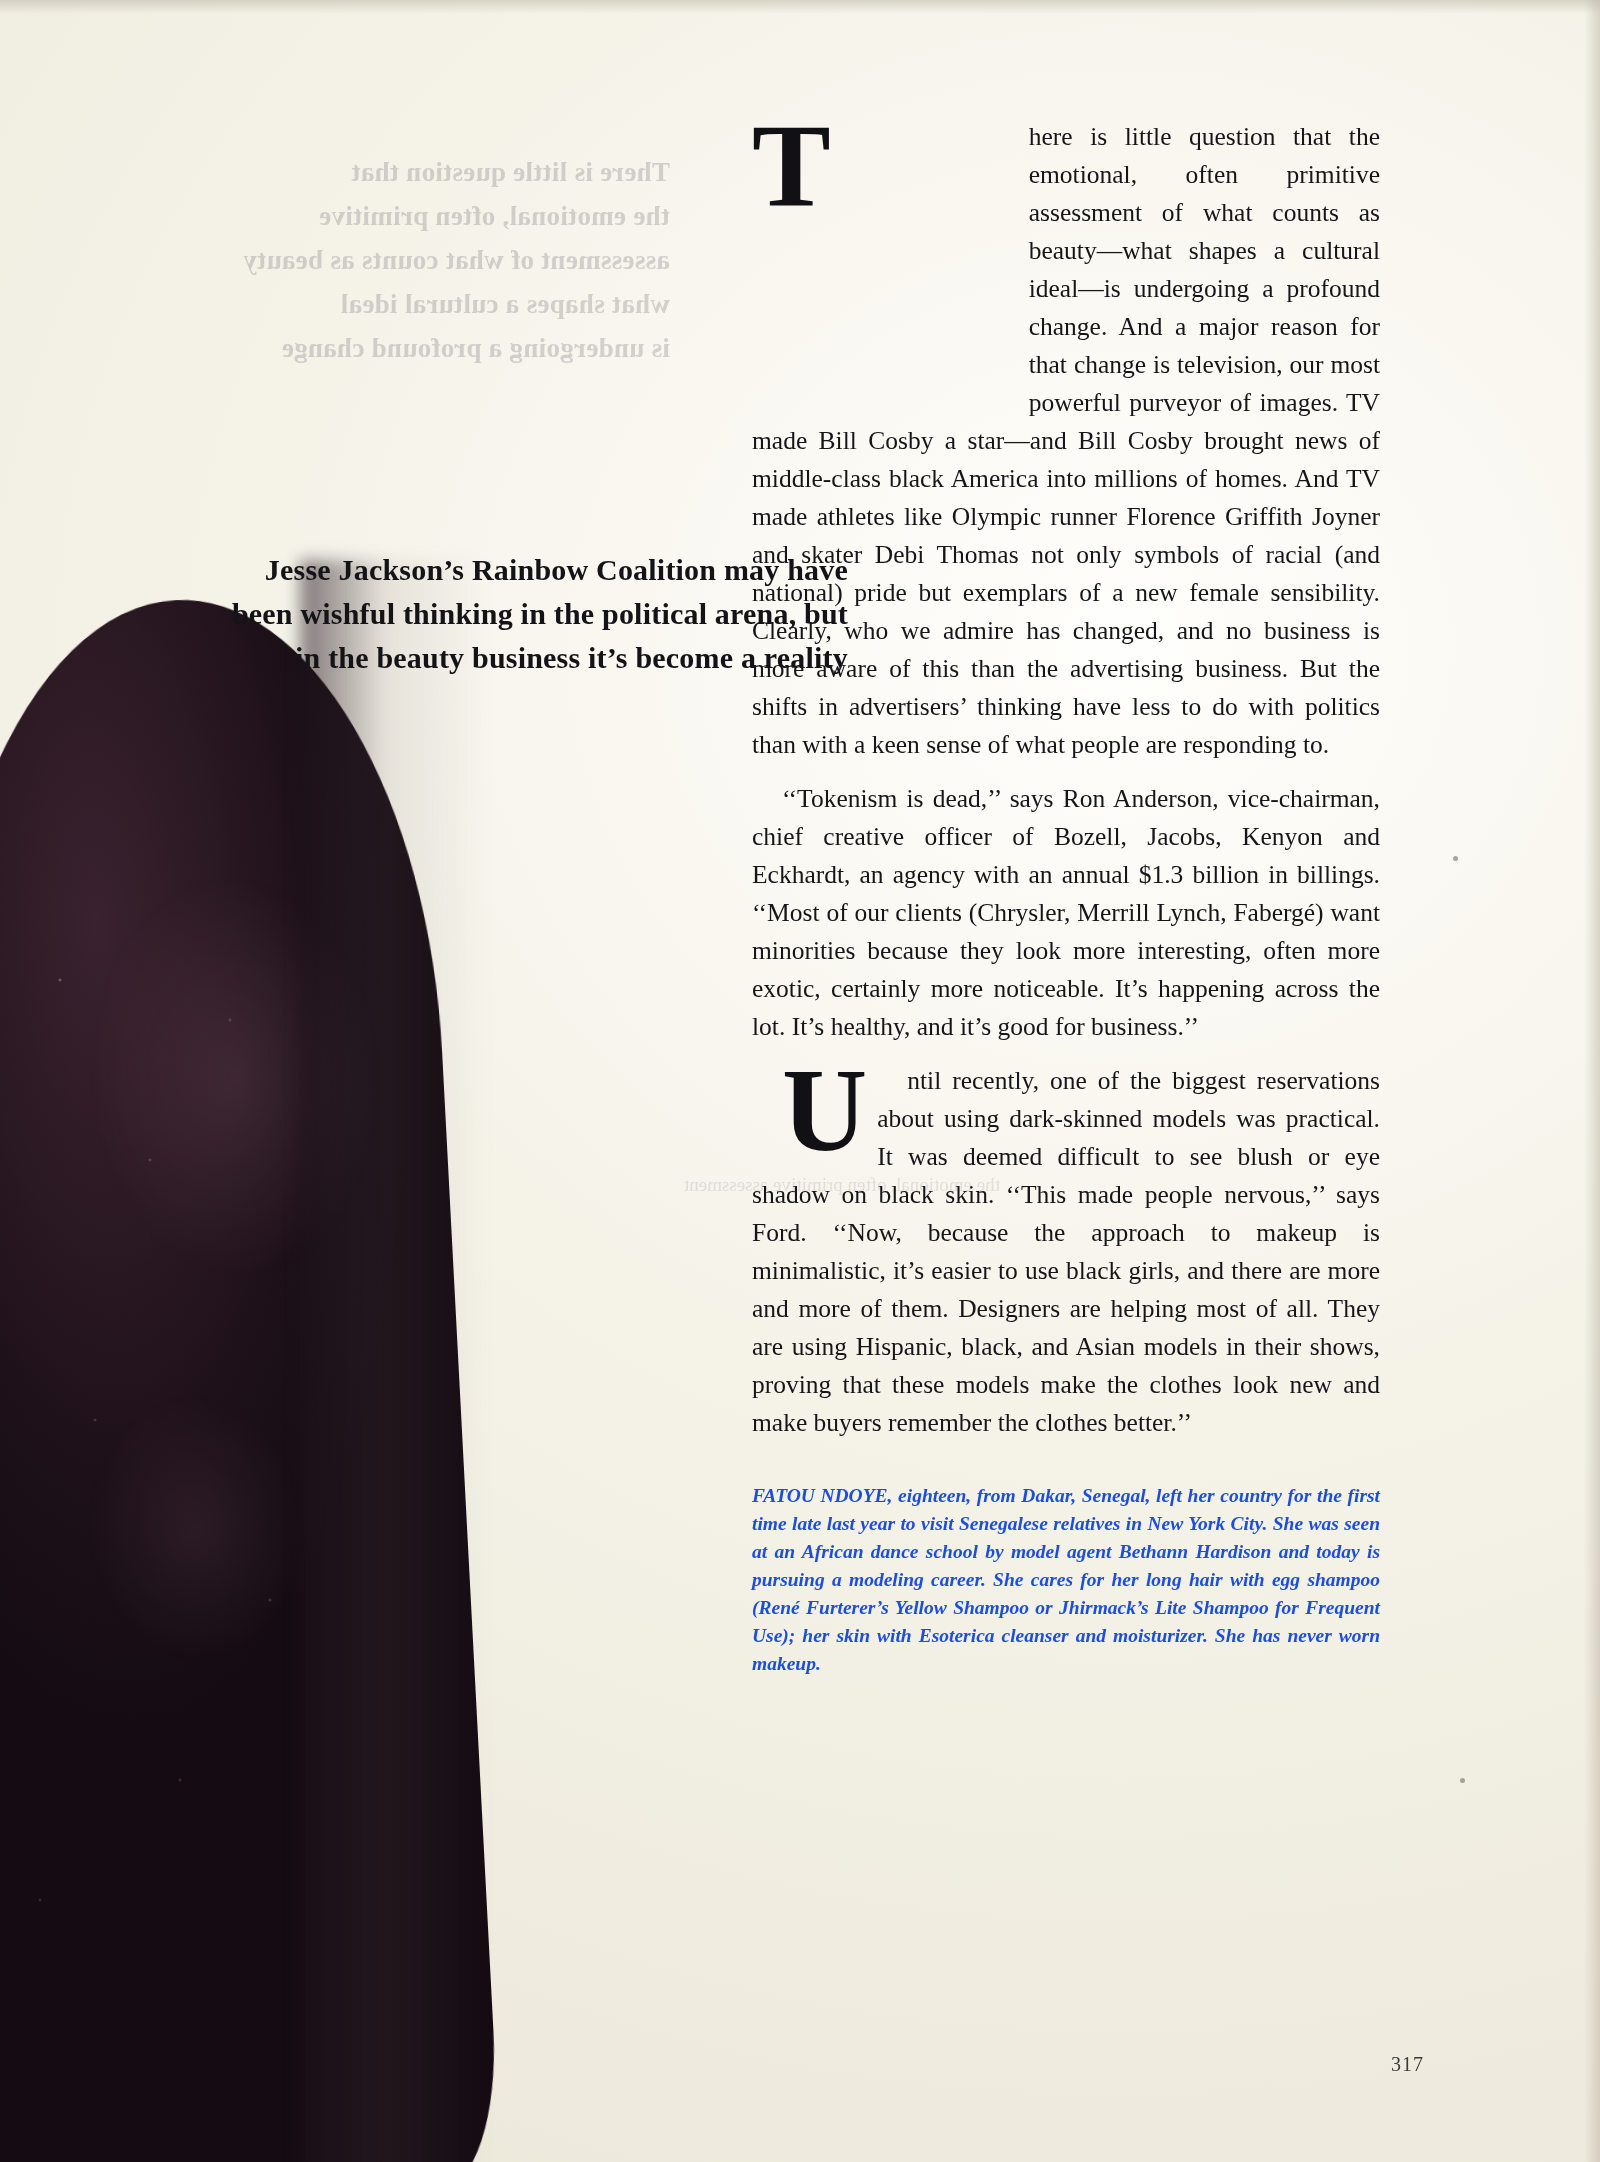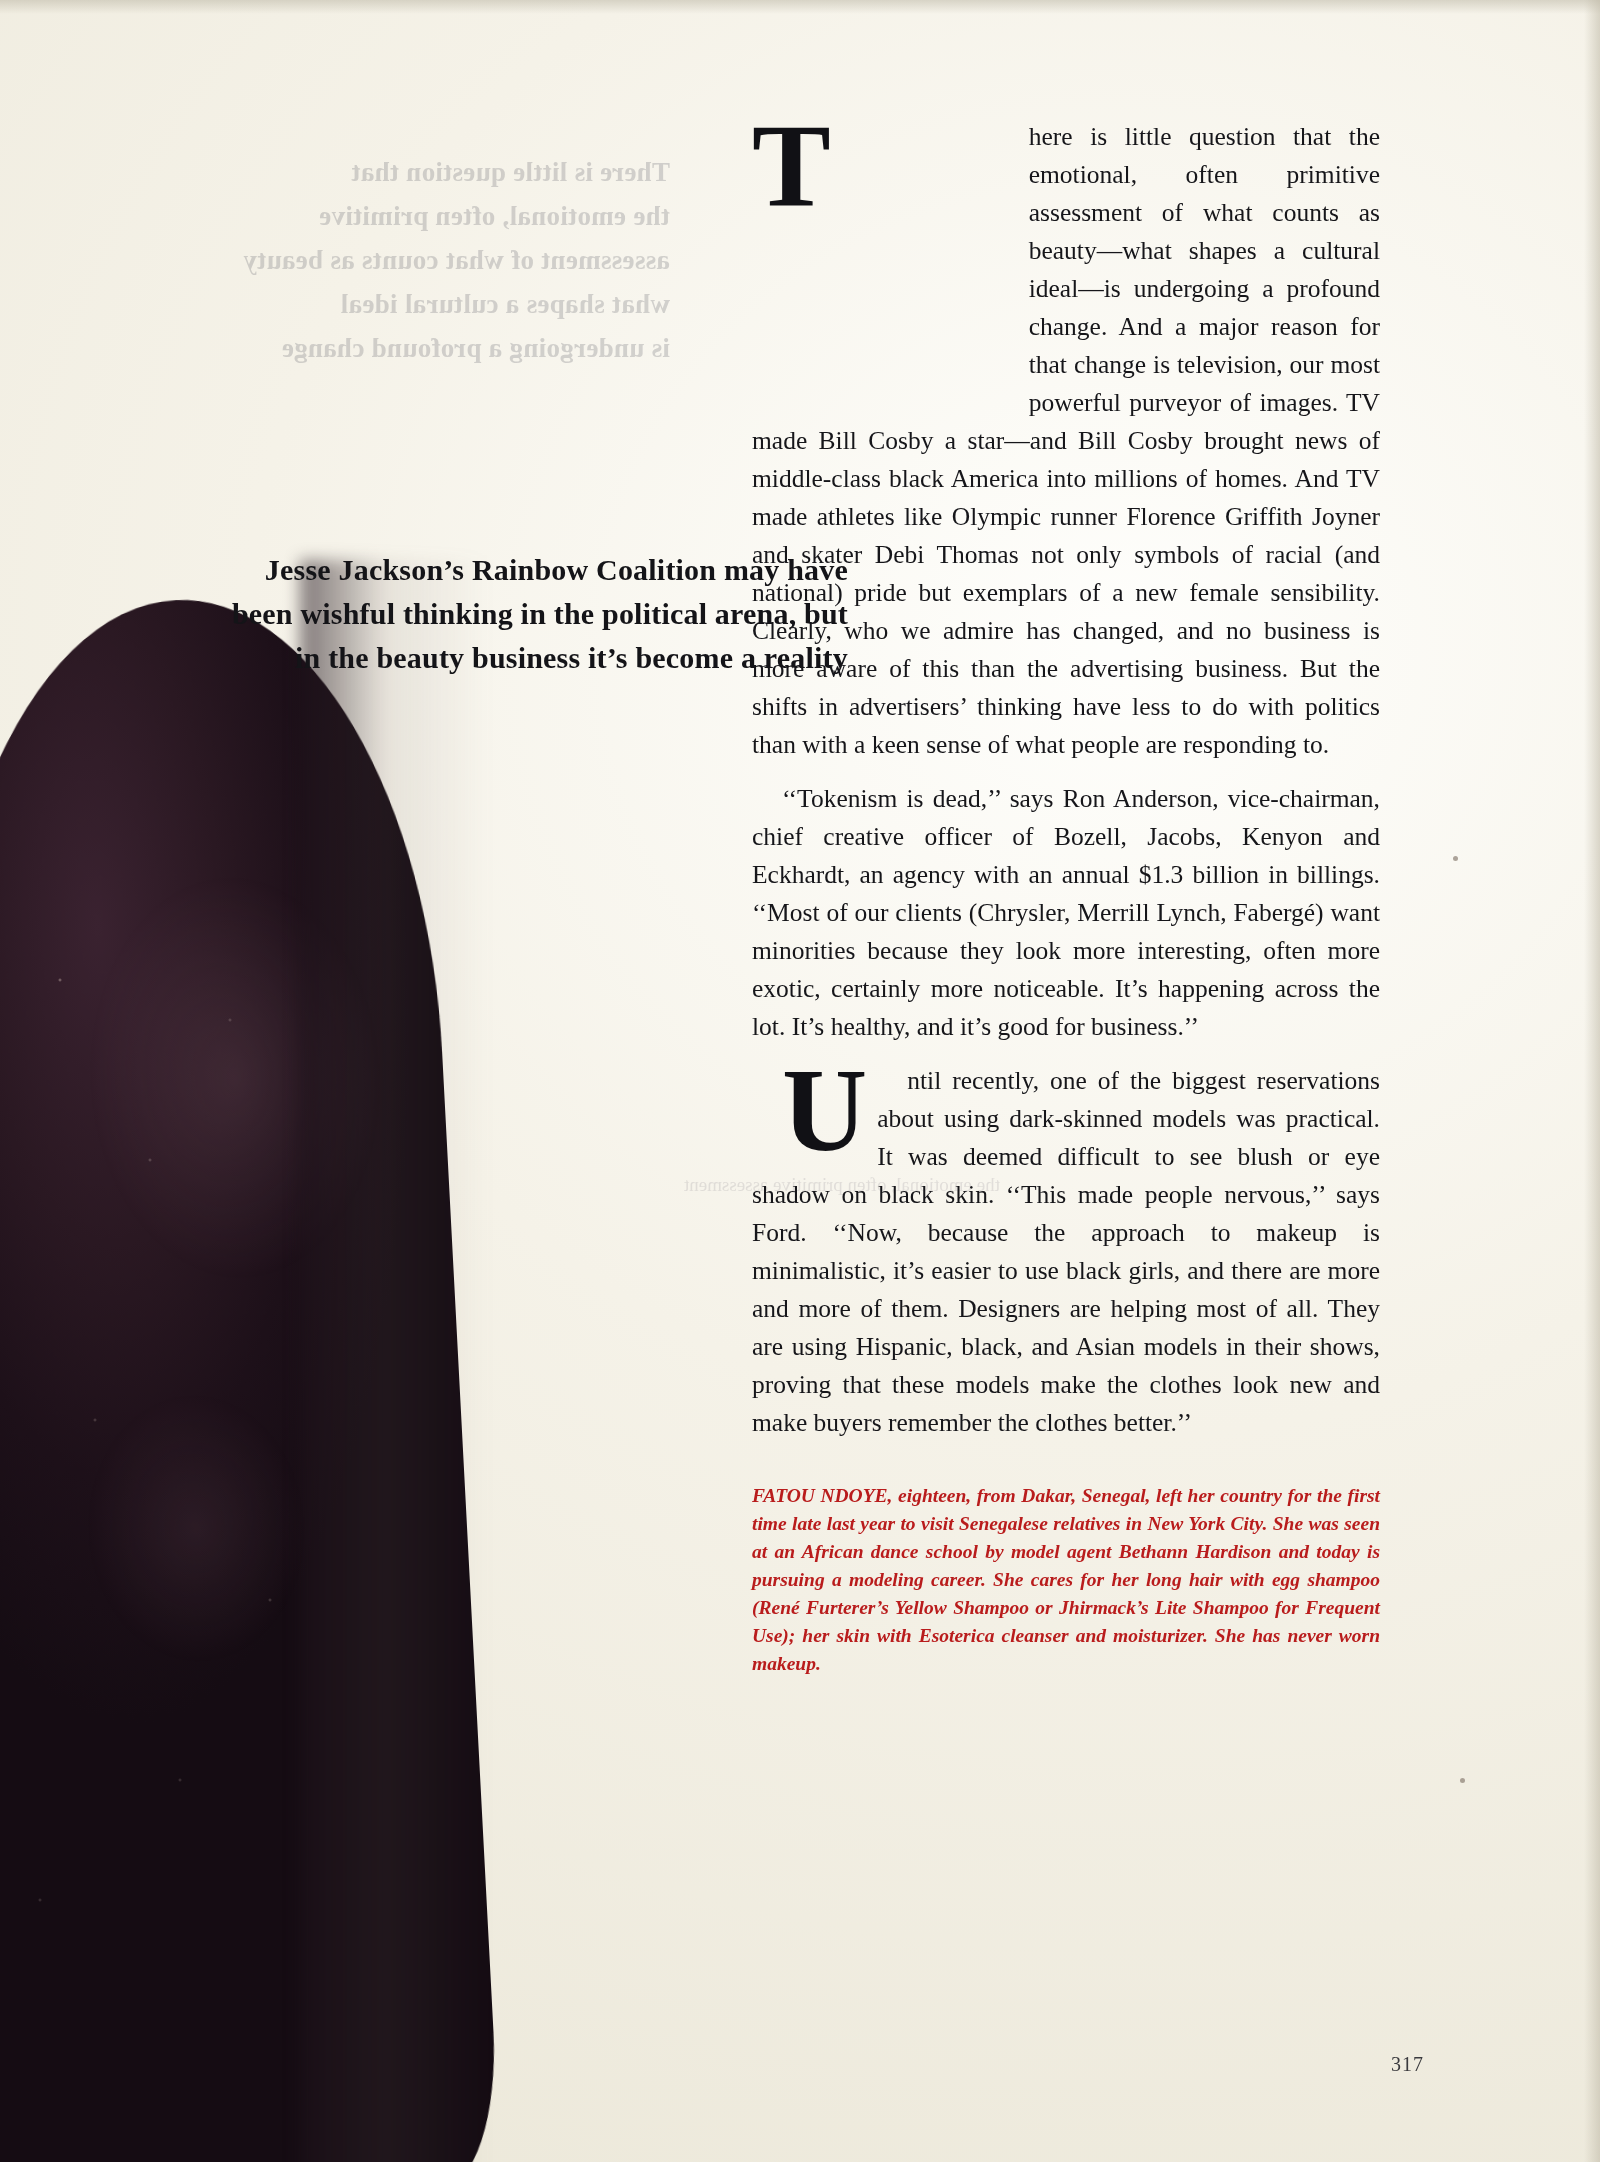--- a/index.html
+++ b/index.html
@@ -175,21 +175,21 @@
     margin-left: -2px;
   }
 
   .caption {
     margin-top: 40px;
     font-family: "Liberation Serif", serif;
     font-style: italic;
     font-weight: bold;
     font-size: 19.5px;
     line-height: 28px;
-    color: #b91c1c;
+    color: #1d4ed8;
     text-align: justify;
   }
 
   .folio {
     position: absolute;
     right: 176px;
     bottom: 86px;
     font-family: "Liberation Serif", serif;
     font-size: 20px;
     color: #3a3a3e;

